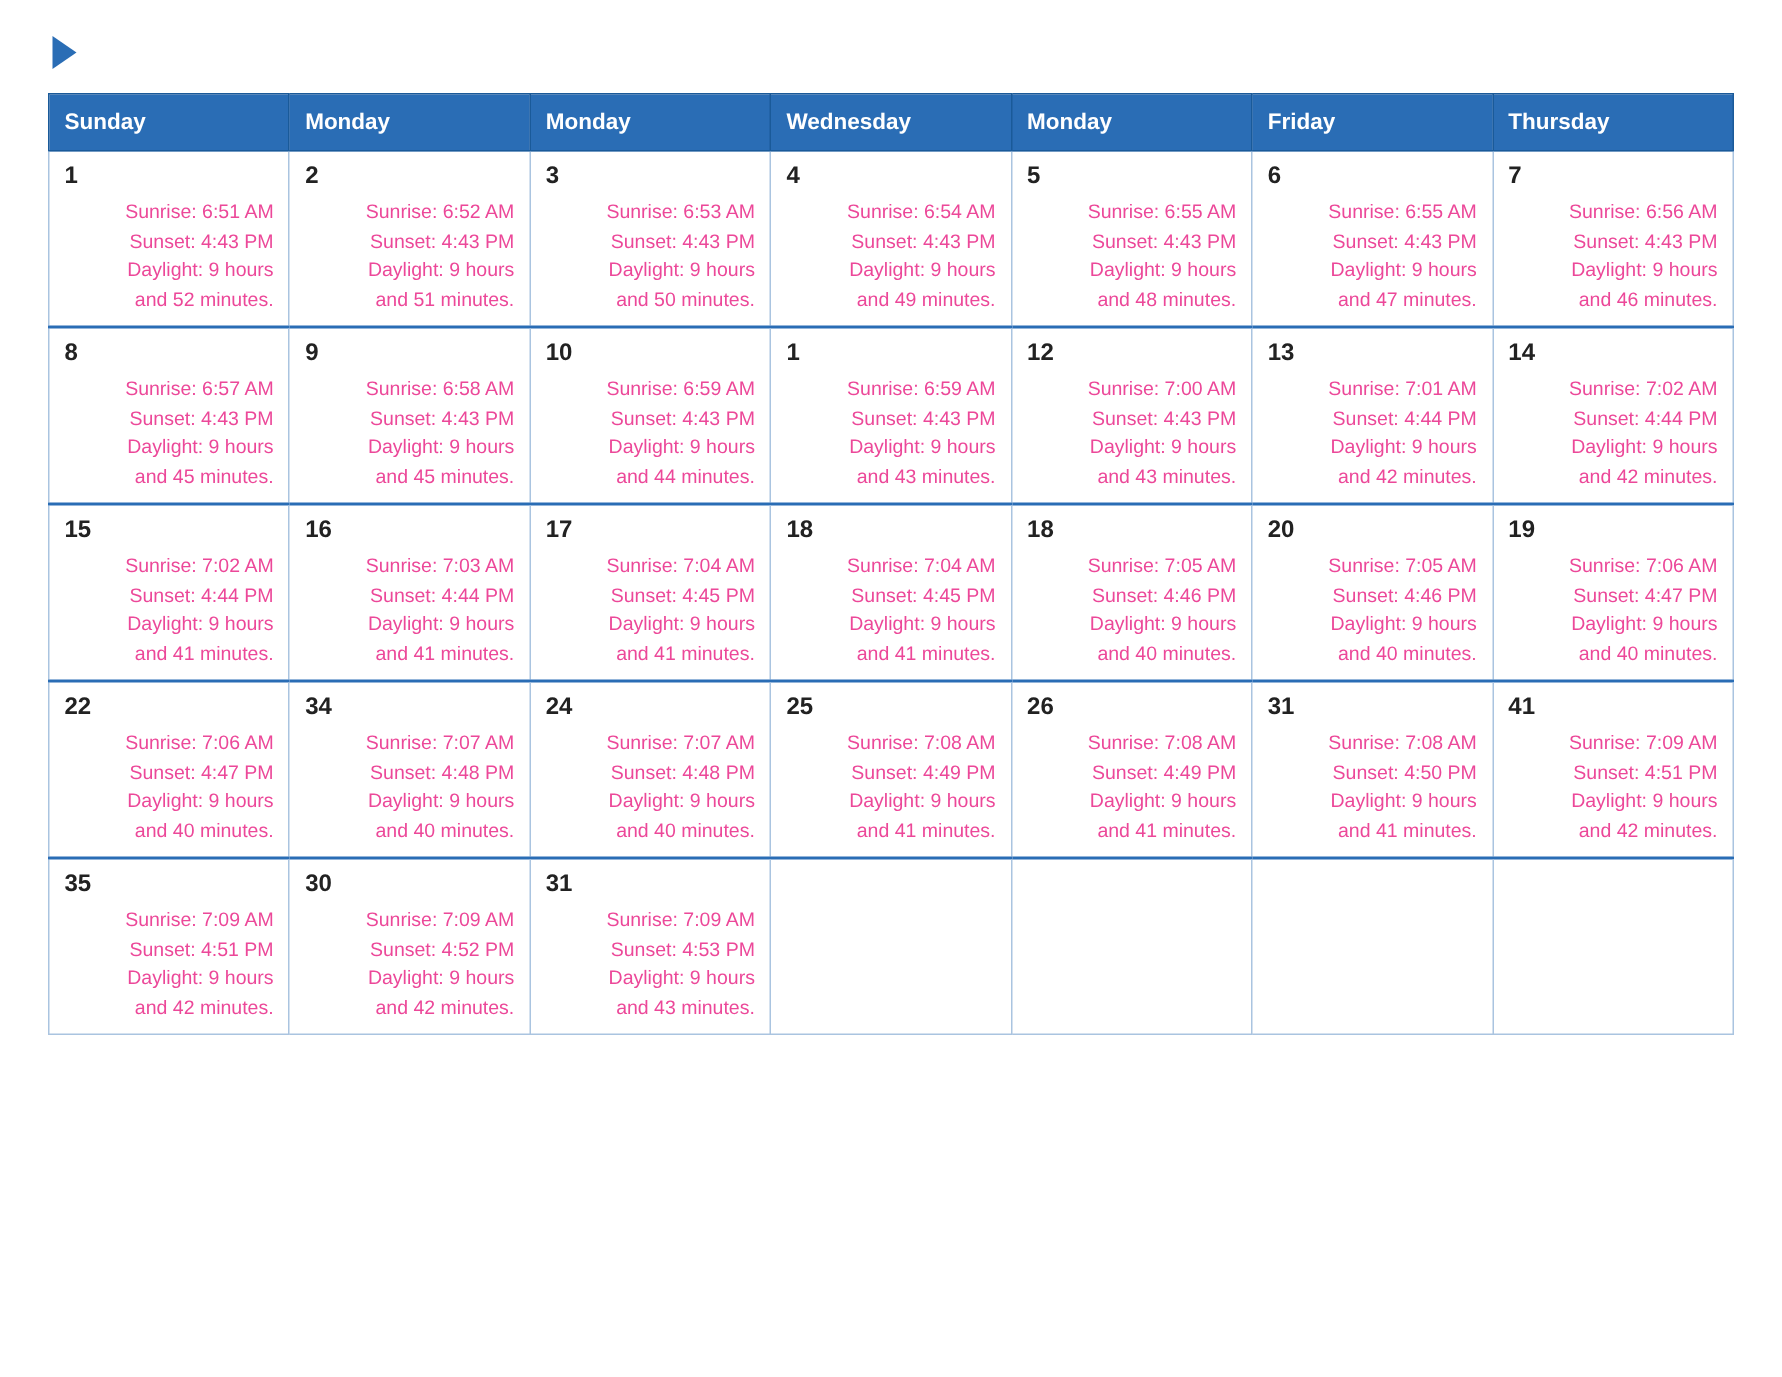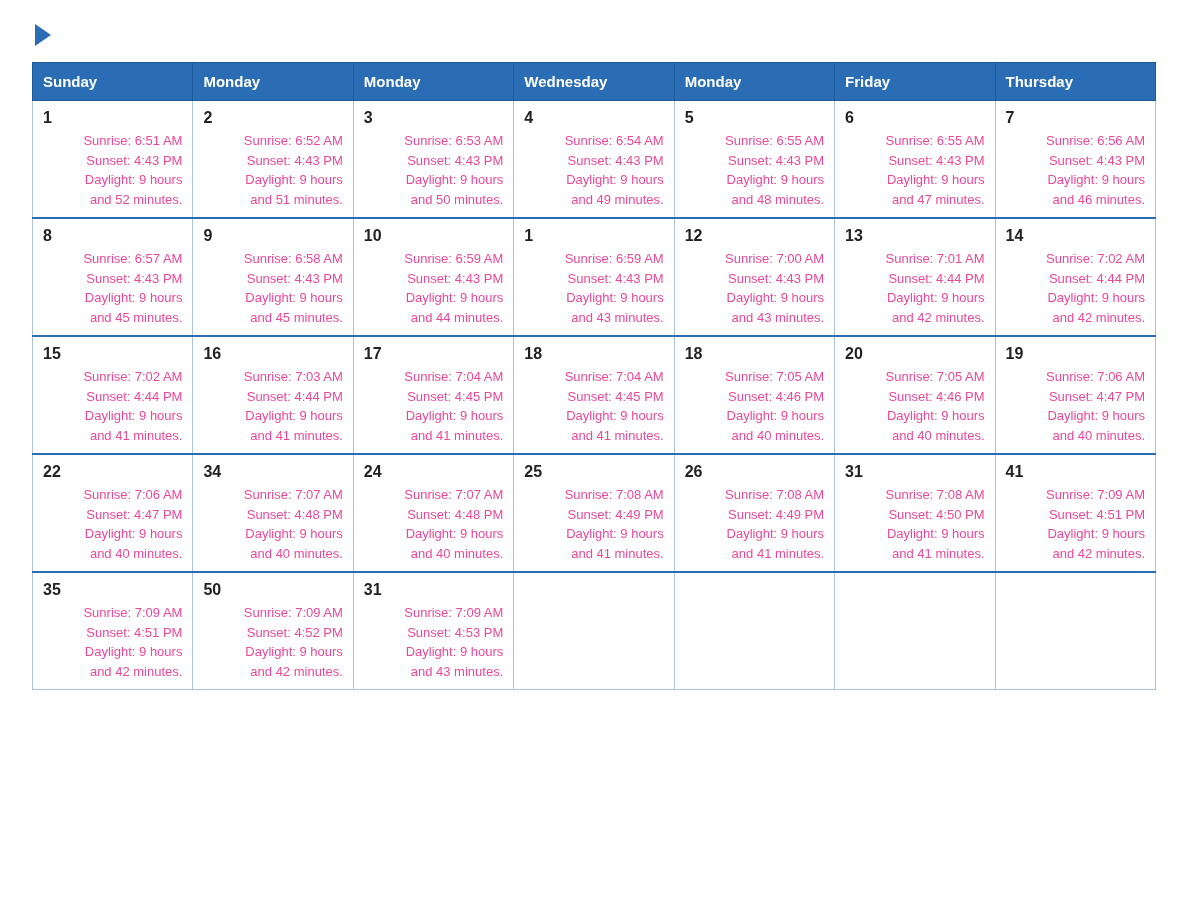--- a/index.html
+++ b/index.html
@@ -388,21 +388,21 @@
         <td>
           <span class="day-num">35</span>
           <div class="day-detail">
             Sunrise: 7:09 AM<br>
             Sunset: 4:51 PM<br>
             Daylight: 9 hours<br>
             and 42 minutes.
           </div>
         </td>
         <td>
-          <span class="day-num">50</span>
+          <span class="day-num">30</span>
           <div class="day-detail">
             Sunrise: 7:09 AM<br>
             Sunset: 4:52 PM<br>
             Daylight: 9 hours<br>
             and 42 minutes.
           </div>
         </td>
         <td>
           <span class="day-num">31</span>
           <div class="day-detail">

